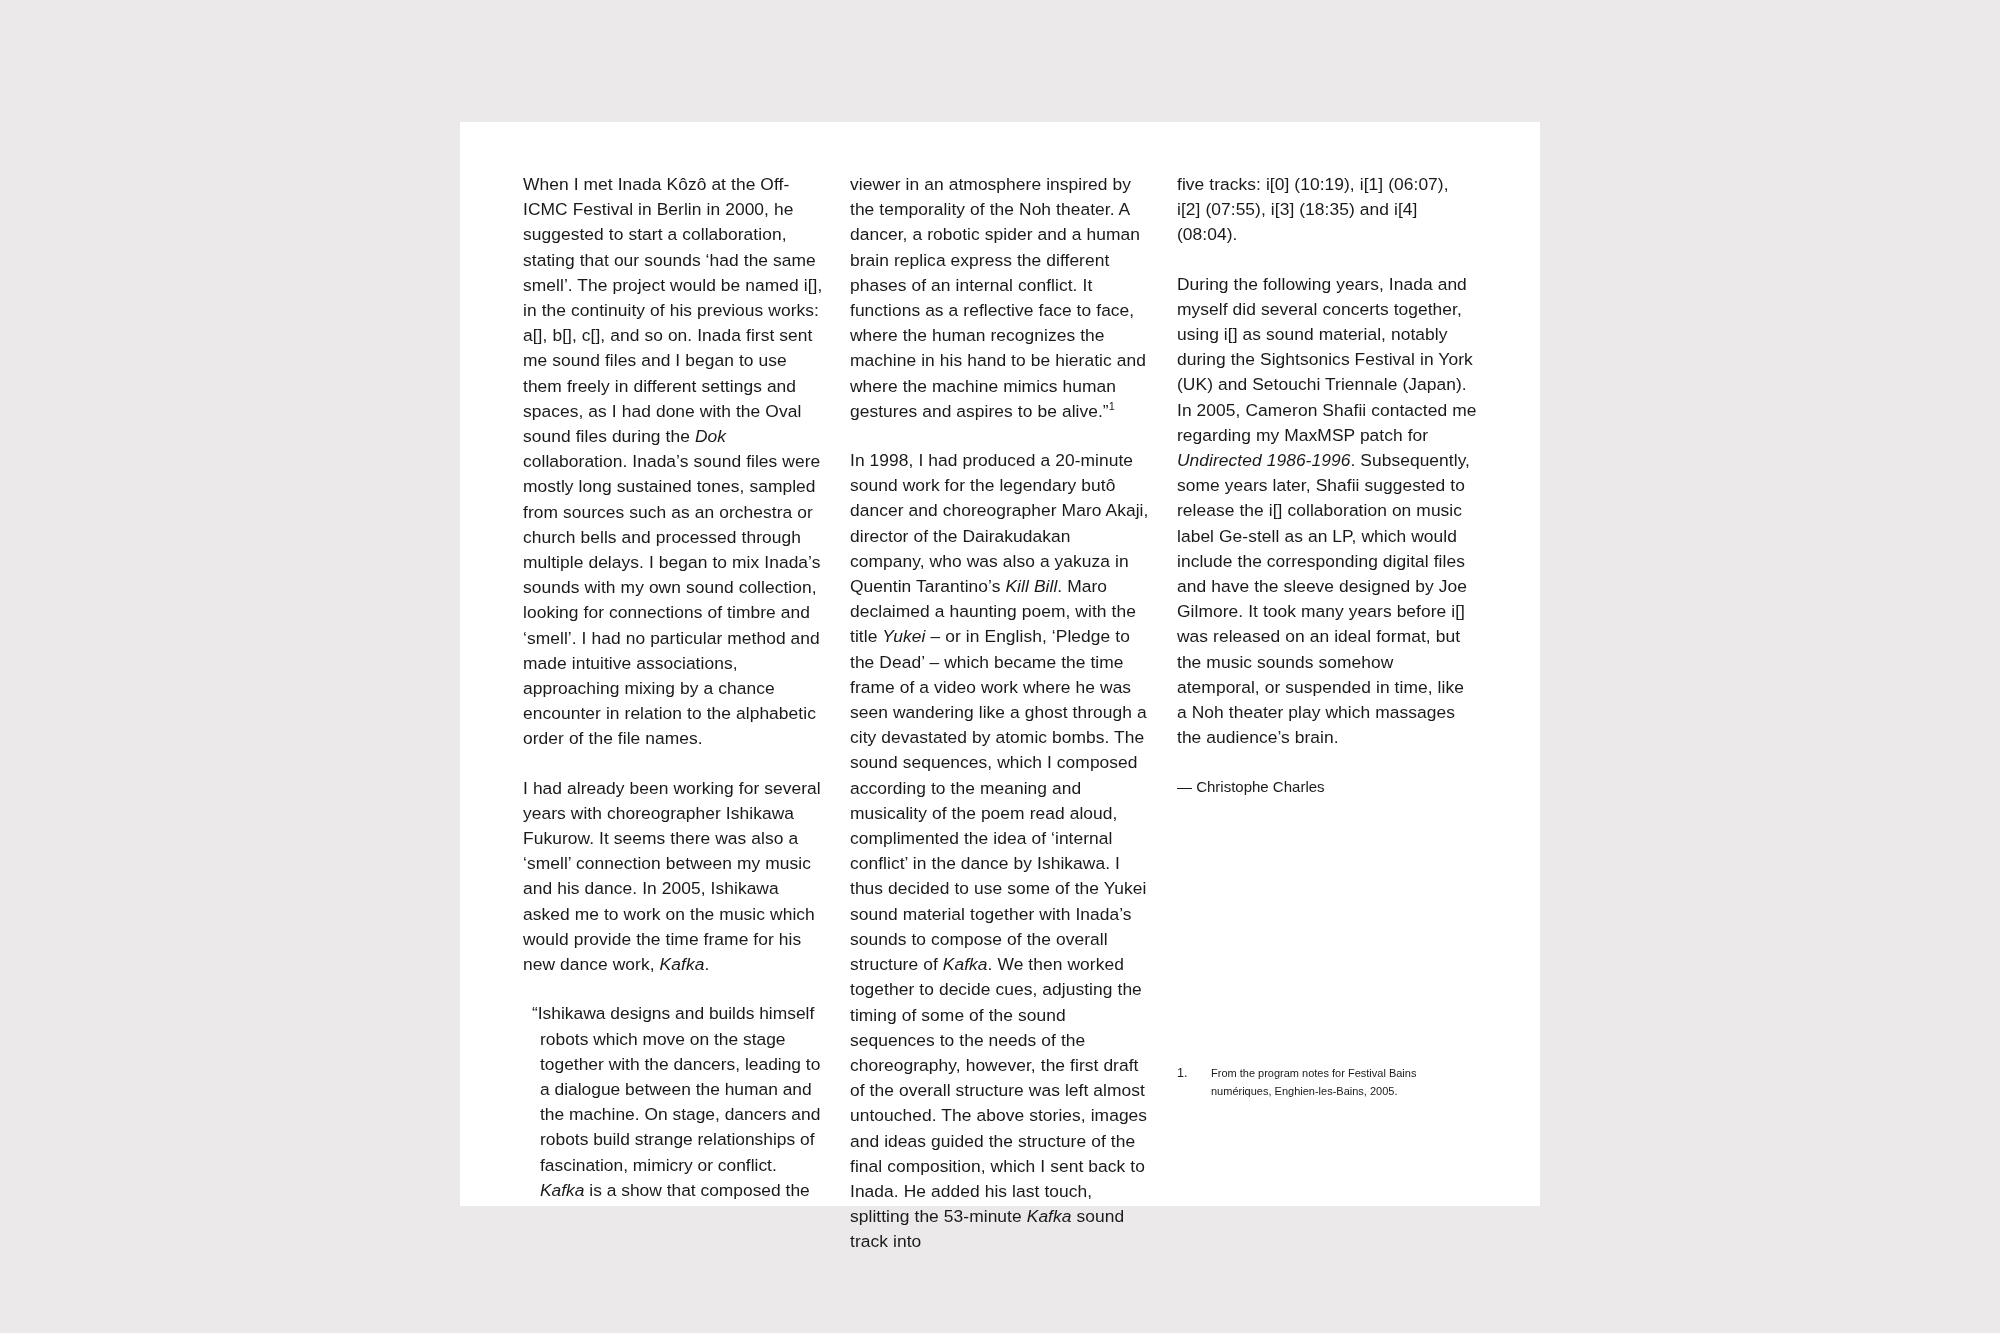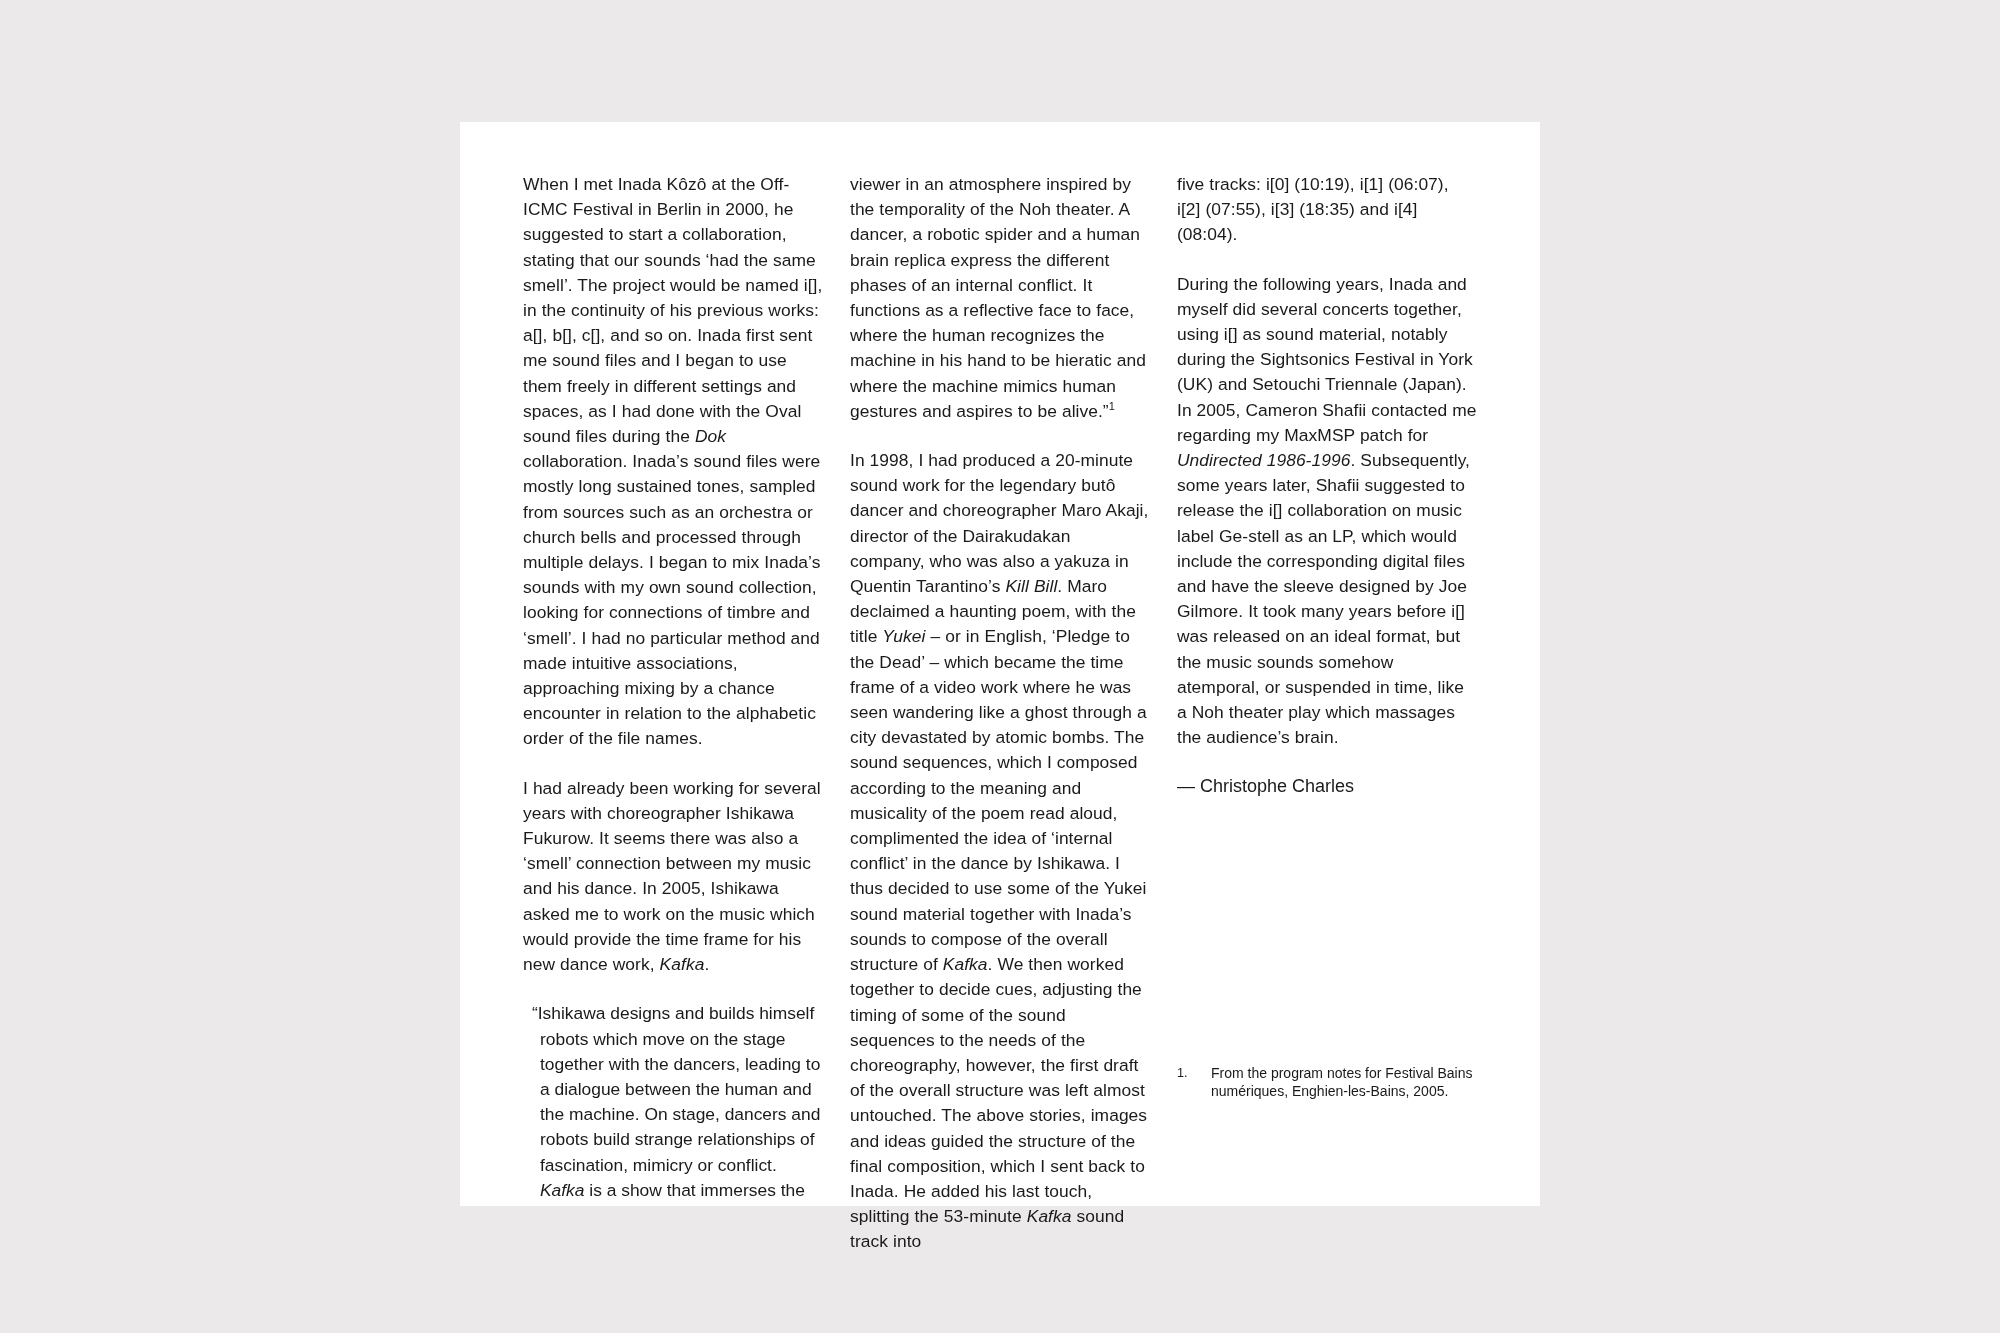--- a/index.html
+++ b/index.html
@@ -67,21 +67,21 @@
     margin: 0 0 24px 0;
     padding-left: 17px;
     text-indent: -8px;
     font-size: 17.4px;
     line-height: 25.2px;
     color: #1a1a1a;
   }
 
   p.signature {
     margin: 0;
-    font-size: 18px;
+    font-size: 15px;
     line-height: 25.2px;
     color: #1a1a1a;
   }
 
   em, i { font-style: italic; }
 
   sup.fnref {
     font-size: 11px;
     vertical-align: super;
     line-height: 0;
@@ -97,41 +97,41 @@
     gap: 0px;
   }
   #footnote .fn-num {
     flex: 0 0 34px;
     font-size: 12.6px;
     line-height: 18.4px;
     color: #1a1a1a;
   }
   #footnote .fn-text {
     flex: 1 1 auto;
-    font-size: 14px;
+    font-size: 11px;
     line-height: 18.4px;
     color: #1a1a1a;
   }
 </style>
 </head>
 <body>
 
 <div id="viewport">
 
   <div id="page-sheet">
 
     <div id="columns">
 
       <div class="col col-1">
 
         <p class="para"><span>When I met Inada Kôzô at the Off-ICMC Festival in Berlin in 2000, he suggested to start a collaboration, stating that our sounds ‘had the same smell’. The project would be named i[], in the continuity of his previous works: a[], b[], c[], and so on. Inada first sent me sound files and I began to use them freely in different settings and spaces, as I had done with the Oval sound files during the </span><em>Dok</em><span> collaboration. Inada’s sound files were mostly long sustained tones, sampled from sources such as an orchestra or church bells and processed through multiple delays. I began to mix Inada’s sounds with my own sound collection, looking for connections of timbre and ‘smell’. I had no particular method and made intuitive associations, approaching mixing by a chance encounter in relation to the alphabetic order of the file names.</span></p>
 
         <p class="para"><span>I had already been working for several years with choreographer Ishikawa Fukurow. It seems there was also a ‘smell’ connection between my music and his dance. In 2005, Ishikawa asked me to work on the music which would provide the time frame for his new dance work, </span><em>Kafka</em><span>.</span></p>
 
-        <p class="blockquote"><span>“Ishikawa designs and builds himself robots which move on the stage together with the dancers, leading to a dialogue between the human and the machine. On stage, dancers and robots build strange relationships of fascination, mimicry or conflict. </span><em>Kafka</em><span> is a show that immerses the</span></p>
+        <p class="blockquote"><span>“Ishikawa designs and builds himself robots which move on the stage together with the dancers, leading to a dialogue between the human and the machine. On stage, dancers and robots build strange relationships of fascination, mimicry or conflict. </span><em>Kafka</em><span> is a show that composed the</span></p>
 
       </div>
 
       <div class="col col-2">
 
         <p class="para"><span>viewer in an atmosphere inspired by the temporality of the Noh theater. A dancer, a robotic spider and a human brain replica express the different phases of an internal conflict. It functions as a reflective face to face, where the human recognizes the machine in his hand to be hieratic and where the machine mimics human gestures and aspires to be alive.”</span><sup class="fnref">1</sup></p>
 
         <p class="para"><span>In 1998, I had produced a 20-minute sound work for the legendary butô dancer and choreographer Maro Akaji, director of the Dairakudakan company, who was also a yakuza in Quentin Tarantino’s </span><em>Kill Bill</em><span>. Maro declaimed a haunting poem, with the title </span><em>Yukei</em><span> – or in English, ‘Pledge to the Dead’ – which became the time frame of a video work where he was seen wandering like a ghost through a city devastated by atomic bombs. The sound sequences, which I composed according to the meaning and musicality of the poem read aloud, complimented the idea of ‘internal conflict’ in the dance by Ishikawa. I thus decided to use some of the Yukei sound material together with Inada’s sounds to compose of the overall structure of </span><em>Kafka</em><span>. We then worked together to decide cues, adjusting the timing of some of the sound sequences to the needs of the choreography, however, the first draft of the overall structure was left almost untouched. The above stories, images and ideas guided the structure of the final composition, which I sent back to Inada. He added his last touch, splitting the 53-minute </span><em>Kafka</em><span> sound track into</span></p>
 
       </div>

